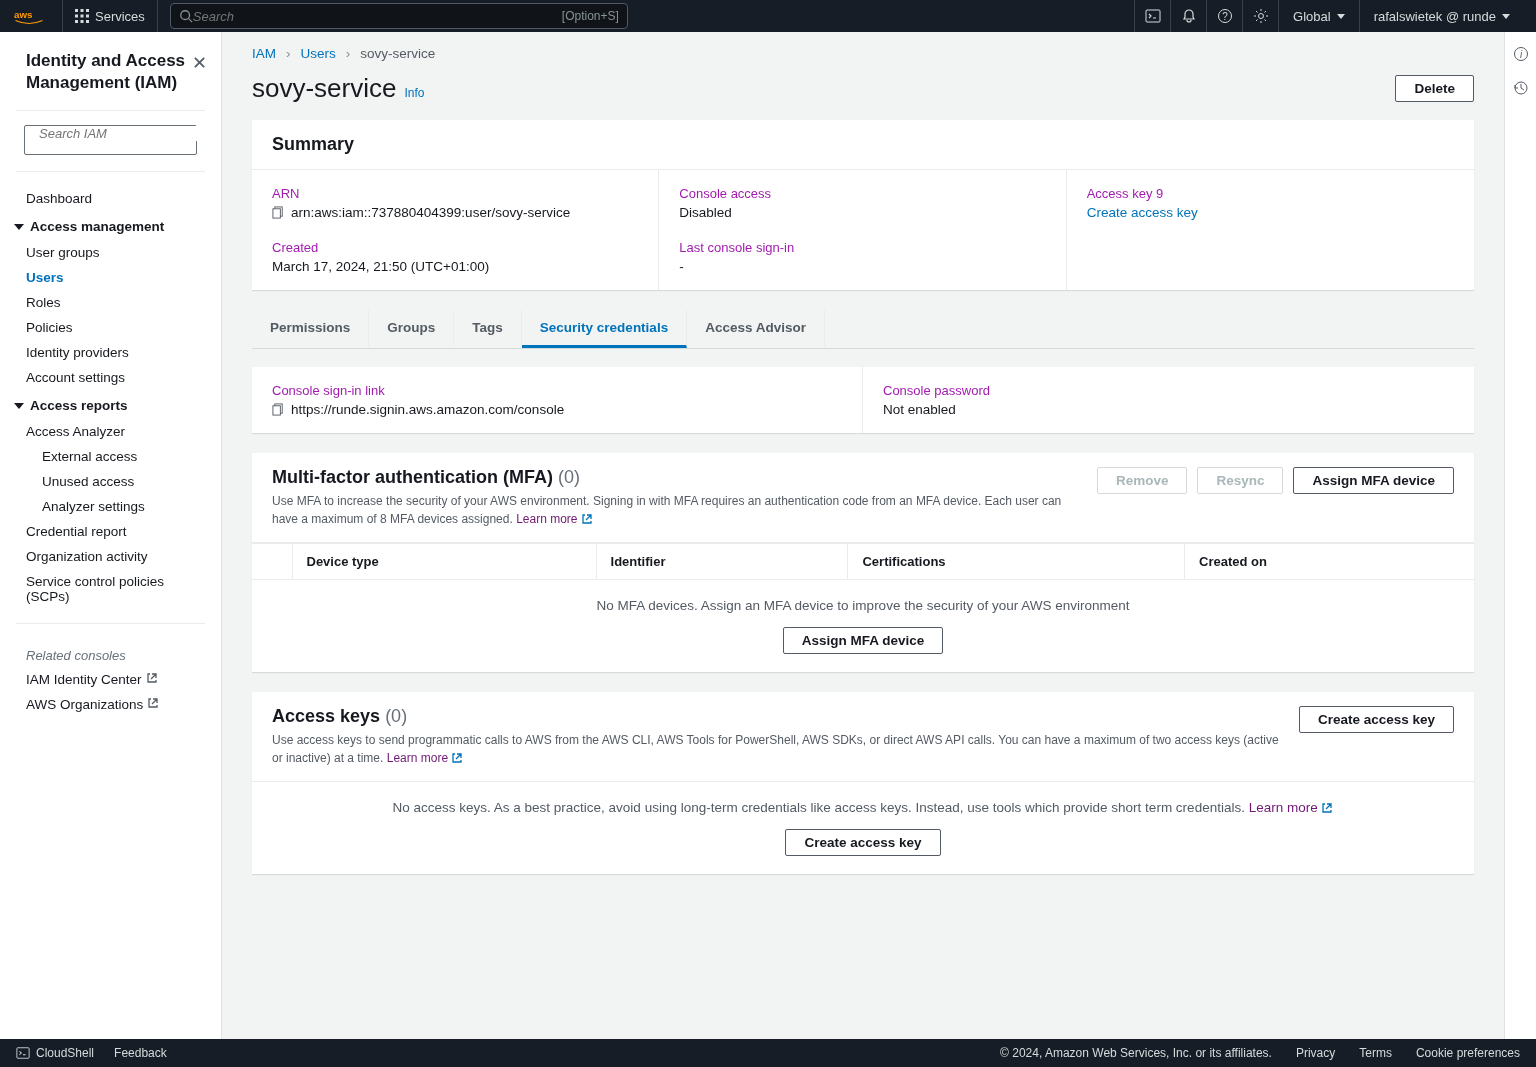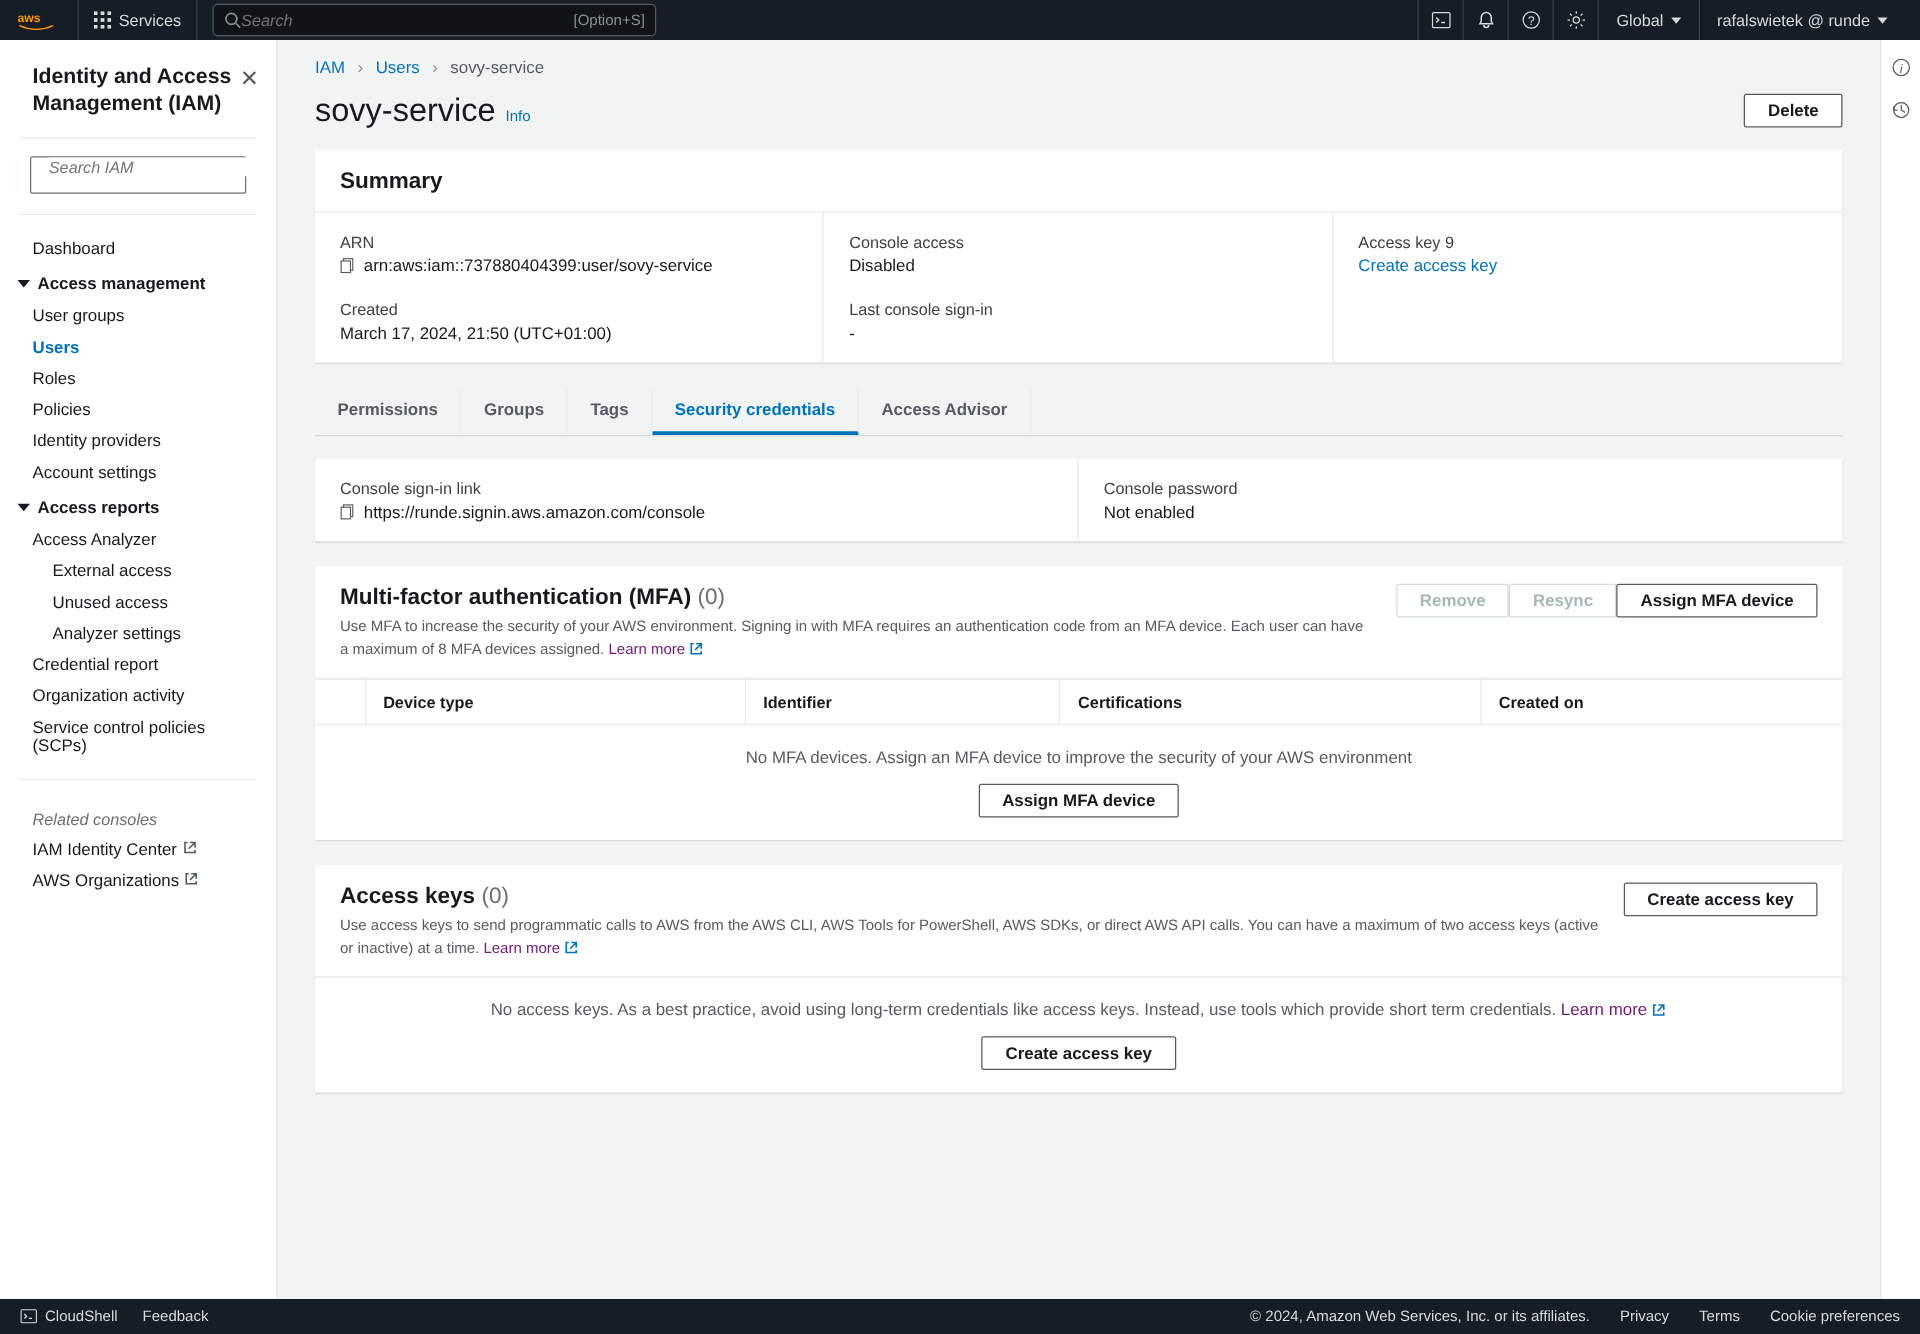--- a/index.html
+++ b/index.html
@@ -4,21 +4,21 @@
 <style>
 * { margin: 0; padding: 0; box-sizing: border-box; font-family: "Amazon Ember", "Helvetica Neue", Arial, sans-serif; }
 body { background: #f2f3f3; color: #16191f; overflow-x: hidden; }
 
 
 .topnav { height: 32px; background: #161d26; display: flex; align-items: center; padding: 0 12px; color: #d5dbdb; font-size: 13px; }
 .aws-logo { display: flex; align-items: center; margin-right: 16px; }
 .aws-logo svg { height: 18px; }
 .services-btn { display: flex; align-items: center; gap: 6px; padding: 0 12px; height: 32px; cursor: pointer; border-left: 1px solid #3a4149; border-right: 1px solid #3a4149; }
 .grid-icon { display: inline-block; width: 14px; height: 14px; }
-.search-wrap { margin-left: 12px; display: flex; align-items: center; background: #101419; border: 1px solid #4f5a65; border-radius: 4px; height: 26px; width: 355px; padding: 0 8px; }
+.search-wrap { margin-left: 12px; display: flex; align-items: center; background: #101419; border: 1px solid #4f5a65; border-radius: 4px; height: 26px; width: 458px; padding: 0 8px; }
 .search-wrap input { background: transparent; border: none; outline: none; color: #d5dbdb; font-size: 13px; flex: 1; font-style: italic; }
 .search-wrap .hint { color: #879196; font-size: 12px; }
 .topnav-spacer { flex: 1; }
 .topnav-icon { width: 36px; height: 32px; display: flex; align-items: center; justify-content: center; cursor: pointer; border-left: 1px solid #3a4149; }
 .topnav-text { padding: 0 14px; height: 32px; display: flex; align-items: center; cursor: pointer; border-left: 1px solid #3a4149; gap: 4px; }
 .caret-down { width: 0; height: 0; border-left: 4px solid transparent; border-right: 4px solid transparent; border-top: 5px solid #d5dbdb; display: inline-block; margin-left: 2px; }
 
 
 .layout { display: flex; height: calc(100vh - 32px - 28px); }
 .sidebar { width: 222px; background: #fff; border-right: 1px solid #dfe2e2; display: flex; flex-direction: column; }
@@ -51,26 +51,26 @@
 .page-head { display: flex; justify-content: space-between; align-items: center; padding: 6px 30px 16px; }
 .page-head h1 { font-size: 26px; font-weight: 400; display: flex; align-items: baseline; gap: 8px; }
 .info-link { font-size: 12px; color: #0073bb; cursor: pointer; font-weight: 400; }
 .btn { background: #fff; border: 1px solid #545b64; border-radius: 2px; padding: 5px 18px; font-size: 13.5px; font-weight: 700; cursor: pointer; color: #16191f; }
 .btn[disabled] { color: #aab7b8; border-color: #d5dbdb; cursor: default; }
 
 .panel { background: #fff; margin: 0 30px 20px; box-shadow: 0 1px 1px rgba(0,0,0,0.1); }
 .panel-head { padding: 14px 20px; border-bottom: 1px solid #e9ebec; display: flex; justify-content: space-between; align-items: flex-start; }
 .panel-head h3 { font-size: 18px; font-weight: 700; }
 .panel-head .desc { font-size: 12px; color: #545b64; margin-top: 4px; line-height: 1.5; }
-.panel-head .actions { display: flex; align-items: flex-start; }
+.panel-head .actions { display: flex; gap: 10px; align-items: flex-start; }
 
 .summary-grid { display: grid; grid-template-columns: 1fr 1fr 1fr; }
 .summary-col { padding: 16px 20px; border-right: 1px solid #e9ebec; }
 .summary-col:last-child { border-right: none; }
-.field-label { font-size: 13px; color: #404040; margin-bottom: 4px; }
+.field-label { font-size: 13px; color: #a21caf; margin-bottom: 4px; }
 .field-value { font-size: 13.5px; color: #16191f; display: flex; align-items: center; gap: 6px; }
 .field-value a { color: #0073bb; text-decoration: none; }
 .field-block { margin-bottom: 20px; }
 .field-block:last-child { margin-bottom: 0; }
 .copy-icon { cursor: pointer; color: #545b64; display: inline-flex; }
 
 
 .tabs { margin: 0 30px; display: flex; border-bottom: 1px solid #d5dbdb; }
 .tab { padding: 10px 18px; font-size: 13.5px; font-weight: 700; color: #545b64; cursor: pointer; border-right: 1px solid #e9ebec; background: transparent; border-top: none; border-left: none; border-bottom: 3px solid transparent; }
 .tab.active { color: #0073bb; border-bottom-color: #0073bb; }

